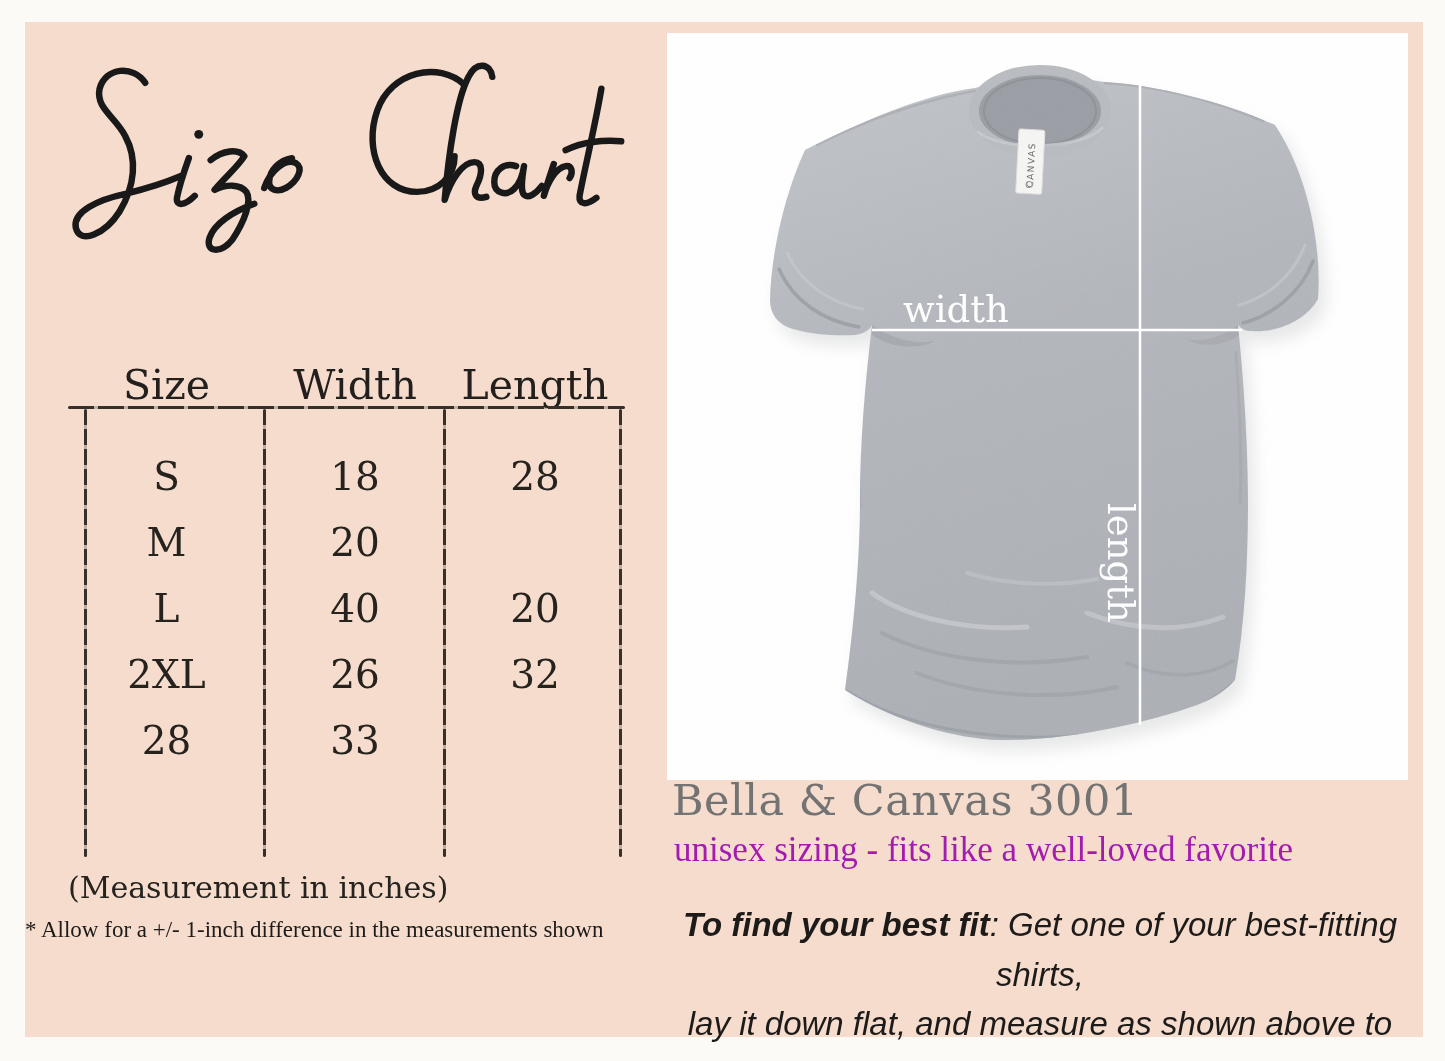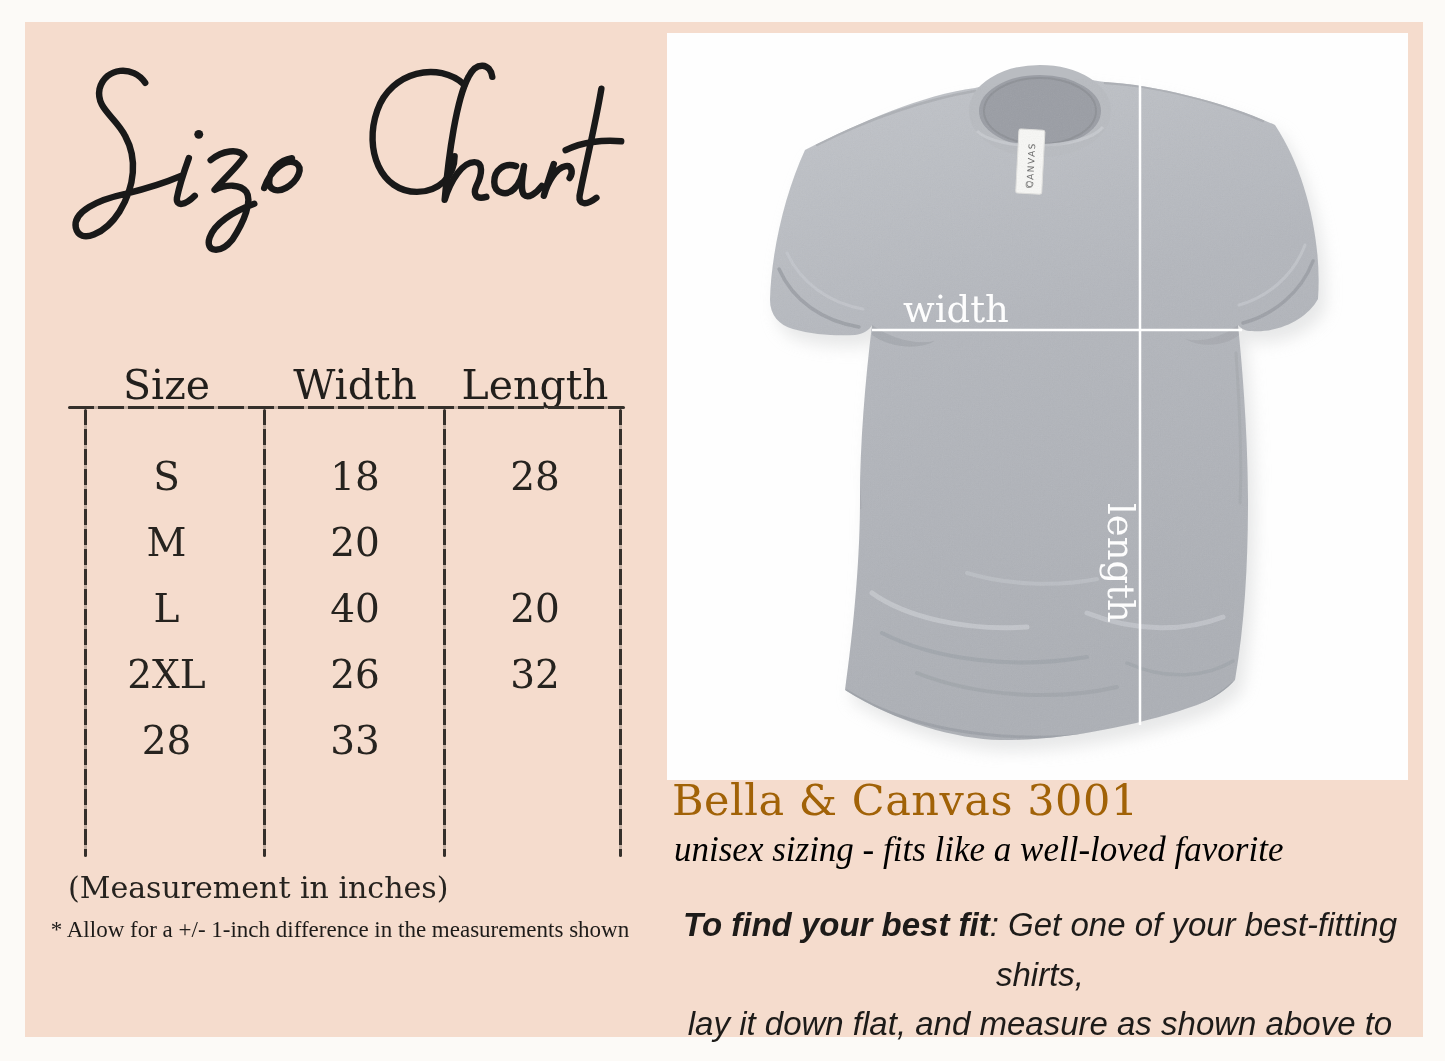--- a/index.html
+++ b/index.html
@@ -37,38 +37,38 @@
   .vline.v1{left:16px}.vline.v2{left:195px}.vline.v3{left:375px}.vline.v4{left:551px}
   .tbody{position:absolute;left:0;top:87px;width:557px;padding-top:34px;}
   .trow{display:grid;grid-template-columns:197px 180px 180px;height:66px;align-items:center;}
   .td{text-align:center;font-size:39px;line-height:1;color:#26231f;}
 
   .note{
     position:absolute;left:43px;top:848px;width:557px;
     font-size:30px;color:#26231f;
   }
   .disclaimer{
-    position:absolute;left:0px;top:895px;width:630px;text-align:center;
+    position:absolute;left:0px;top:895px;width:630px;text-align:left;
     font-family:"Liberation Serif",serif;font-size:23px;color:#1d1b19;
   }
 
   
   .photo{
     position:absolute;left:642px;top:11px;width:741px;height:747px;
     background:#fefefe;
   }
   .photo svg{display:block;width:100%;height:100%;}
 
   .product-name{
     position:absolute;left:647px;top:757px;font-size:43px;line-height:1;
-    color:#a16207;letter-spacing:.5px;
+    color:#737373;letter-spacing:.5px;
   }
   .tagline{
     position:absolute;left:649px;top:810px;font-size:35px;line-height:1;
-    font-family:"Liberation Serif",serif;font-style:italic;color:#000000;
+    font-family:"Liberation Serif",serif;color:#a21caf;
   }
   .fit-tip{
     position:absolute;left:630px;top:878px;width:770px;margin:0;text-align:center;
     font-family:Liberation Sans, sans-serif;font-style:italic;font-size:33px;
     line-height:1.5;color:#1d1b19;
   }
   .fit-tip .lead{font-weight:bold;font-style:italic;}
 </style>
 </head>
 <body>

